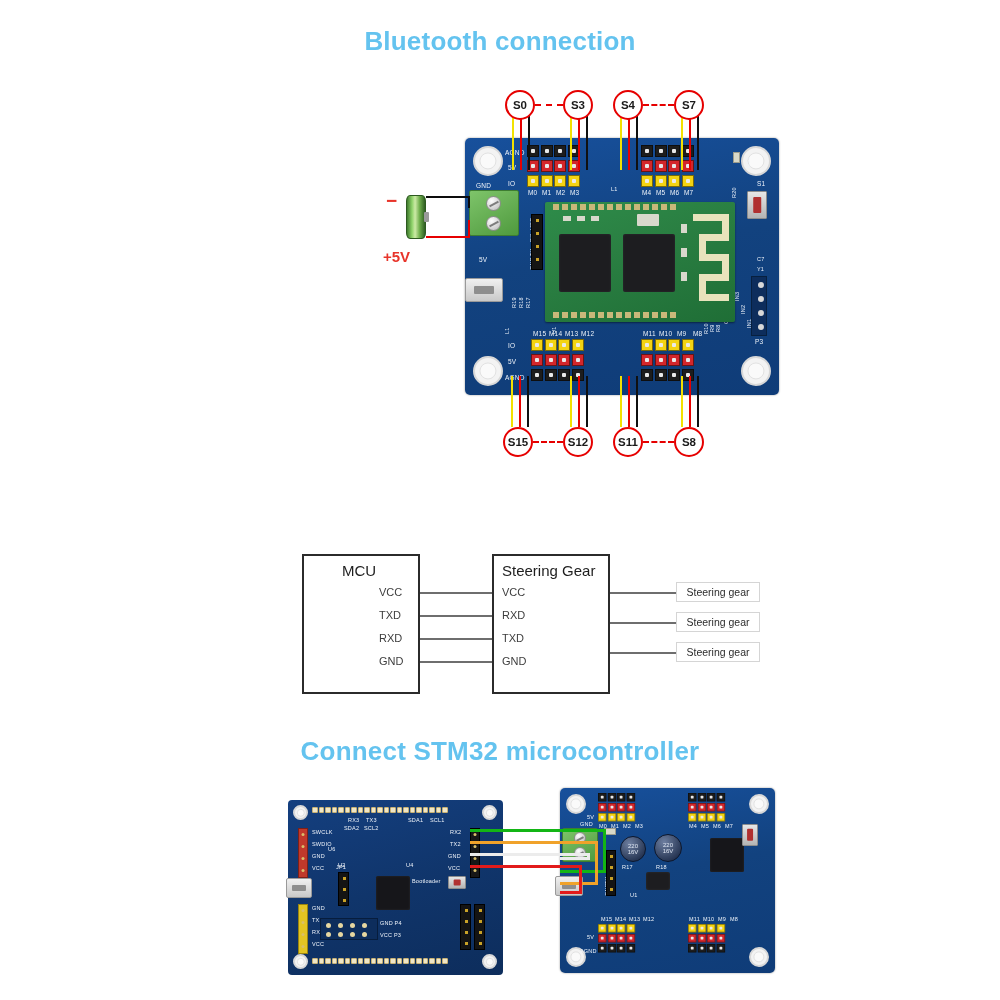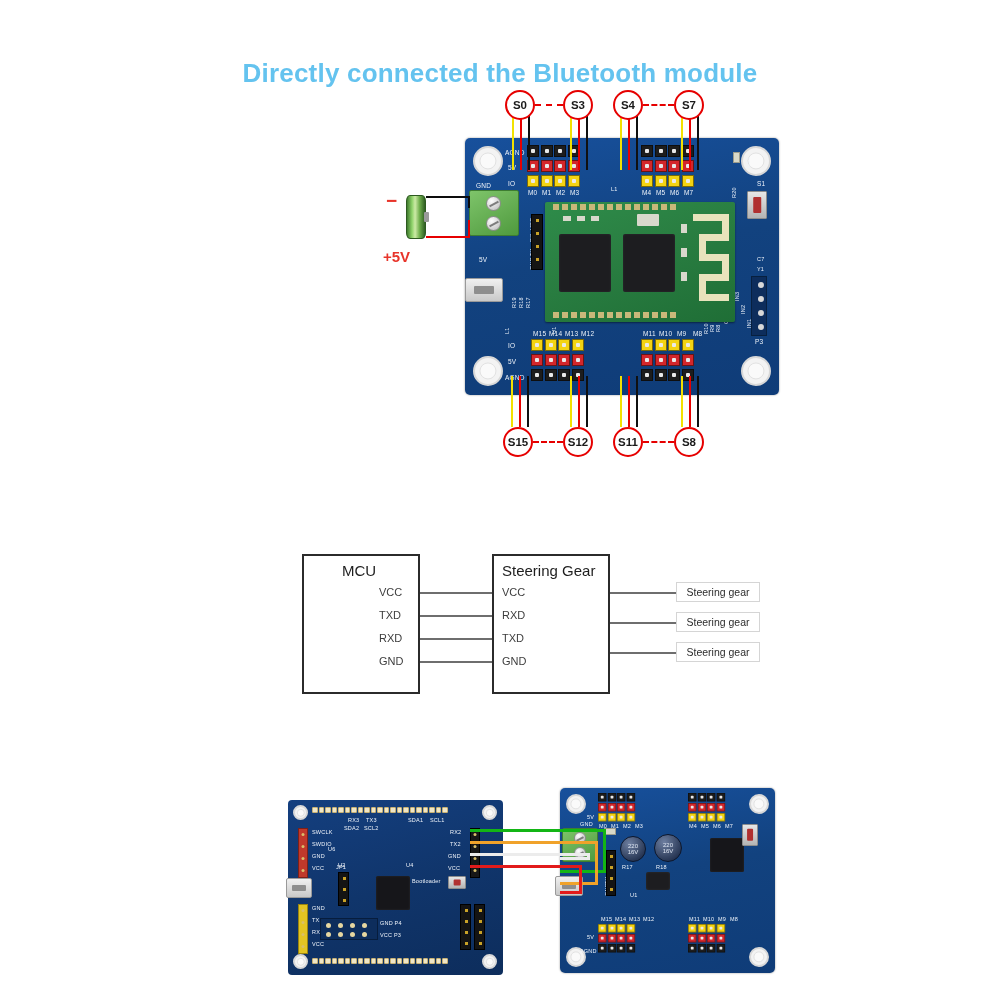--- a/index.html
+++ b/index.html
@@ -210,21 +210,21 @@
   .lead.green  { background:#13b515; }
   .lead.orange { background:#f0a22a; }
   .lead.white  { background:#ececec; }
   .lead.red    { background:#e21b1b; }
 </style>
 </head>
 <body>
 
 <div id="page">
 
-  <div class="heading" id="title-line2">Directly connected  the Bluetooth module</div>
+  <div class="heading" id="title-line1">Bluetooth connection</div>
 
   <div id="section-bluetooth">
 
     <div class="callout" style="left:505px; top:0px;">
         <span>S0</span>
       </div>
     <div class="callout" style="left:563px; top:0px;">
         <span>S3</span>
       </div>
     <div class="callout" style="left:613px; top:0px;">
@@ -541,20 +541,21 @@
         <span>Steering gear</span>
       </div>
     <div class="sgbox" style="left:676px; top:72px; width:84px; height:20px;">
         <span>Steering gear</span>
       </div>
     <div class="sgbox" style="left:676px; top:102px; width:84px; height:20px;">
         <span>Steering gear</span>
       </div>
   </div>
 
+  <div class="heading" id="heading-stm32">Connect STM32 microcontroller</div>
 
   <div id="section-stm32">
 
     <div class="stmboard" style="left:288px; top:20px; width:215px; height:175px;">
       <div class="mount" style="left:5px;  top:5px;  width:15px; height:15px;"></div>
       <div class="mount" style="left:194px; top:5px; width:15px; height:15px;"></div>
       <div class="mount" style="left:5px;  top:154px; width:15px; height:15px;"></div>
       <div class="mount" style="left:194px; top:154px; width:15px; height:15px;"></div>
 
       <div class="stmrow" style="left:24px; top:7px;">

